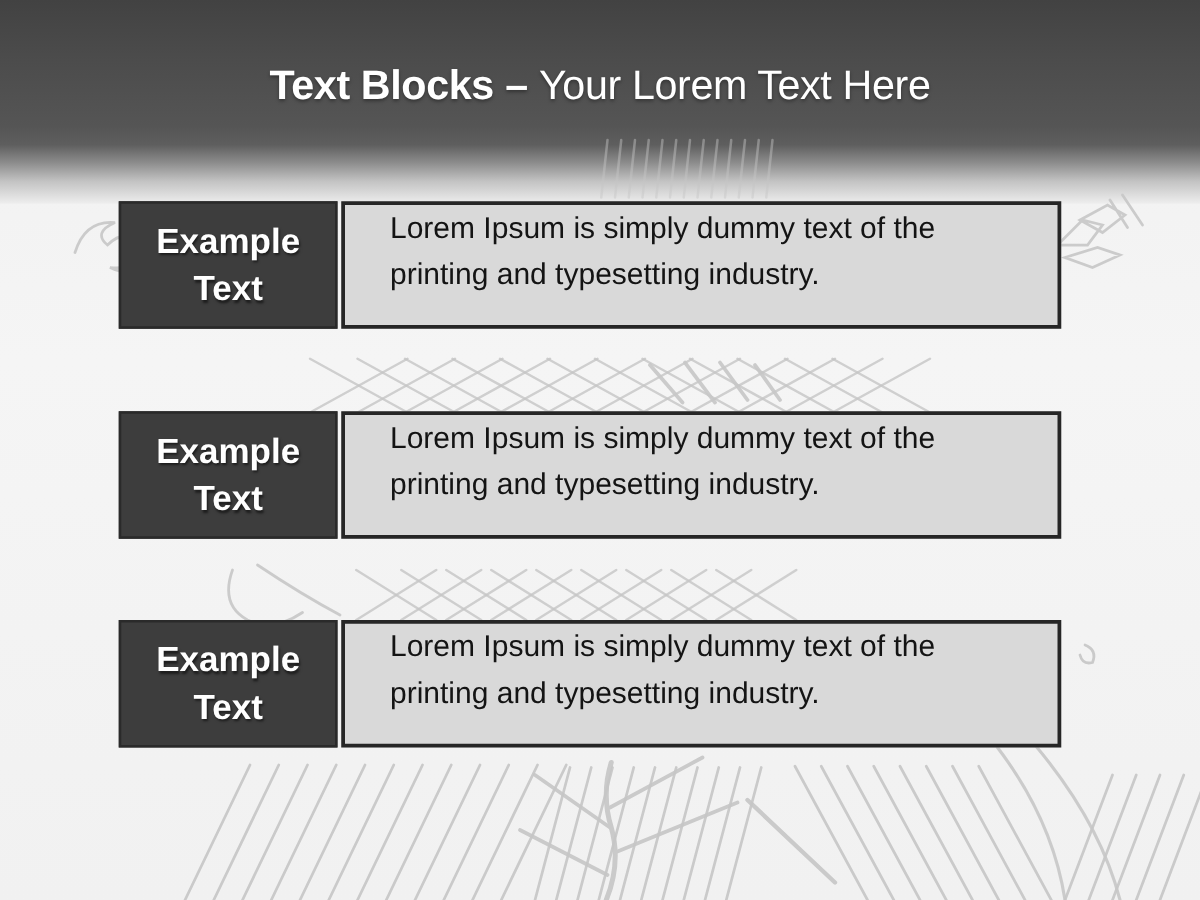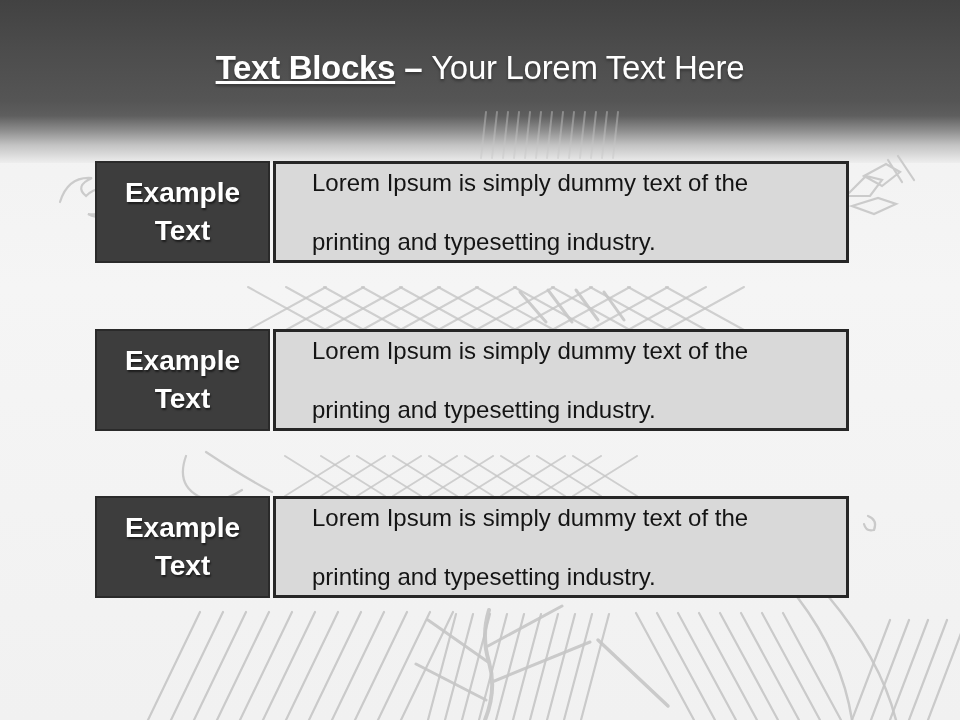--- a/index.html
+++ b/index.html
@@ -17,21 +17,21 @@
       #424242 0%, #4c4c4c 30%, #555555 62%, #5e5e5e 71%,
       #8d8d8d 80%, #c3c3c3 89%, #eeeeee 100%);
   }
   .slide-title{
     position:absolute;left:0;top:49px;width:100%;z-index:3;
     text-align:center;color:var(--title_text,#fff);
     font-size:33px;letter-spacing:-0.3px;
     text-shadow:0 2px 3px rgba(0,0,0,.38);
     white-space:nowrap;
   }
-  .slide-title .em{font-weight:700;text-decoration:underline;}
+  .slide-title .em{font-weight:700;}
   .slide-title .sep{font-weight:700;margin:0 9px;}
   .slide-title .reg{font-weight:400;}
 
   
   .sketch{position:absolute;left:0;top:0;z-index:1;pointer-events:none;}
 
   
   .block{
     position:absolute;left:95px;width:754px;height:102px;z-index:2;
     display:flex;gap:3px;box-sizing:border-box;
@@ -45,21 +45,21 @@
   }
   .label-box .label-text{
     color:#fff;font-weight:700;font-size:28px;line-height:38px;
     width:120px; 
     text-shadow:1px 2px 2px rgba(0,0,0,.55);
   }
   .content-box{
     flex:1 1 auto;box-sizing:border-box;
     background:var(--content_box,#d9d9d9);
     border:3px solid var(--content_border,#262626);
-    display:flex;flex-direction:column;justify-content:space-between;
+    display:flex;flex-direction:column;justify-content:flex-start;
     padding-left:36px;
   }
   .content-box .line{
     color:var(--body_text,#141414);
     font-size:24px;line-height:37px;white-space:nowrap;
   }
 </style>
 </head>
 <body style="--header_dark: #4a4a4a; --title_text: #ffffff; --label_box: #3d3d3d; --label_border: #2a2a2a; --content_box: #d9d9d9; --content_border: #262626; --body_text: #141414; --sketch: #c6c6c6;">
 

